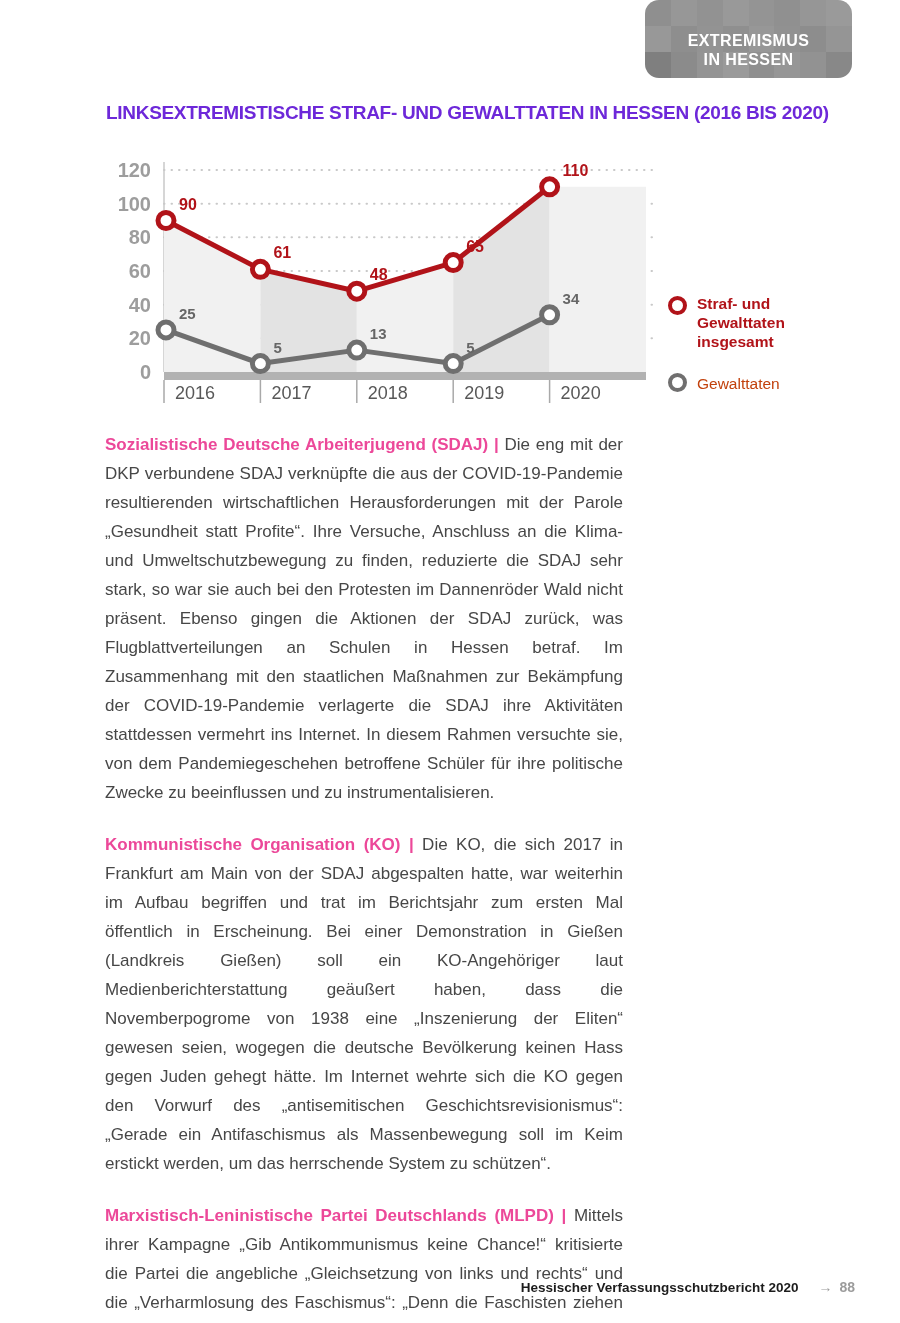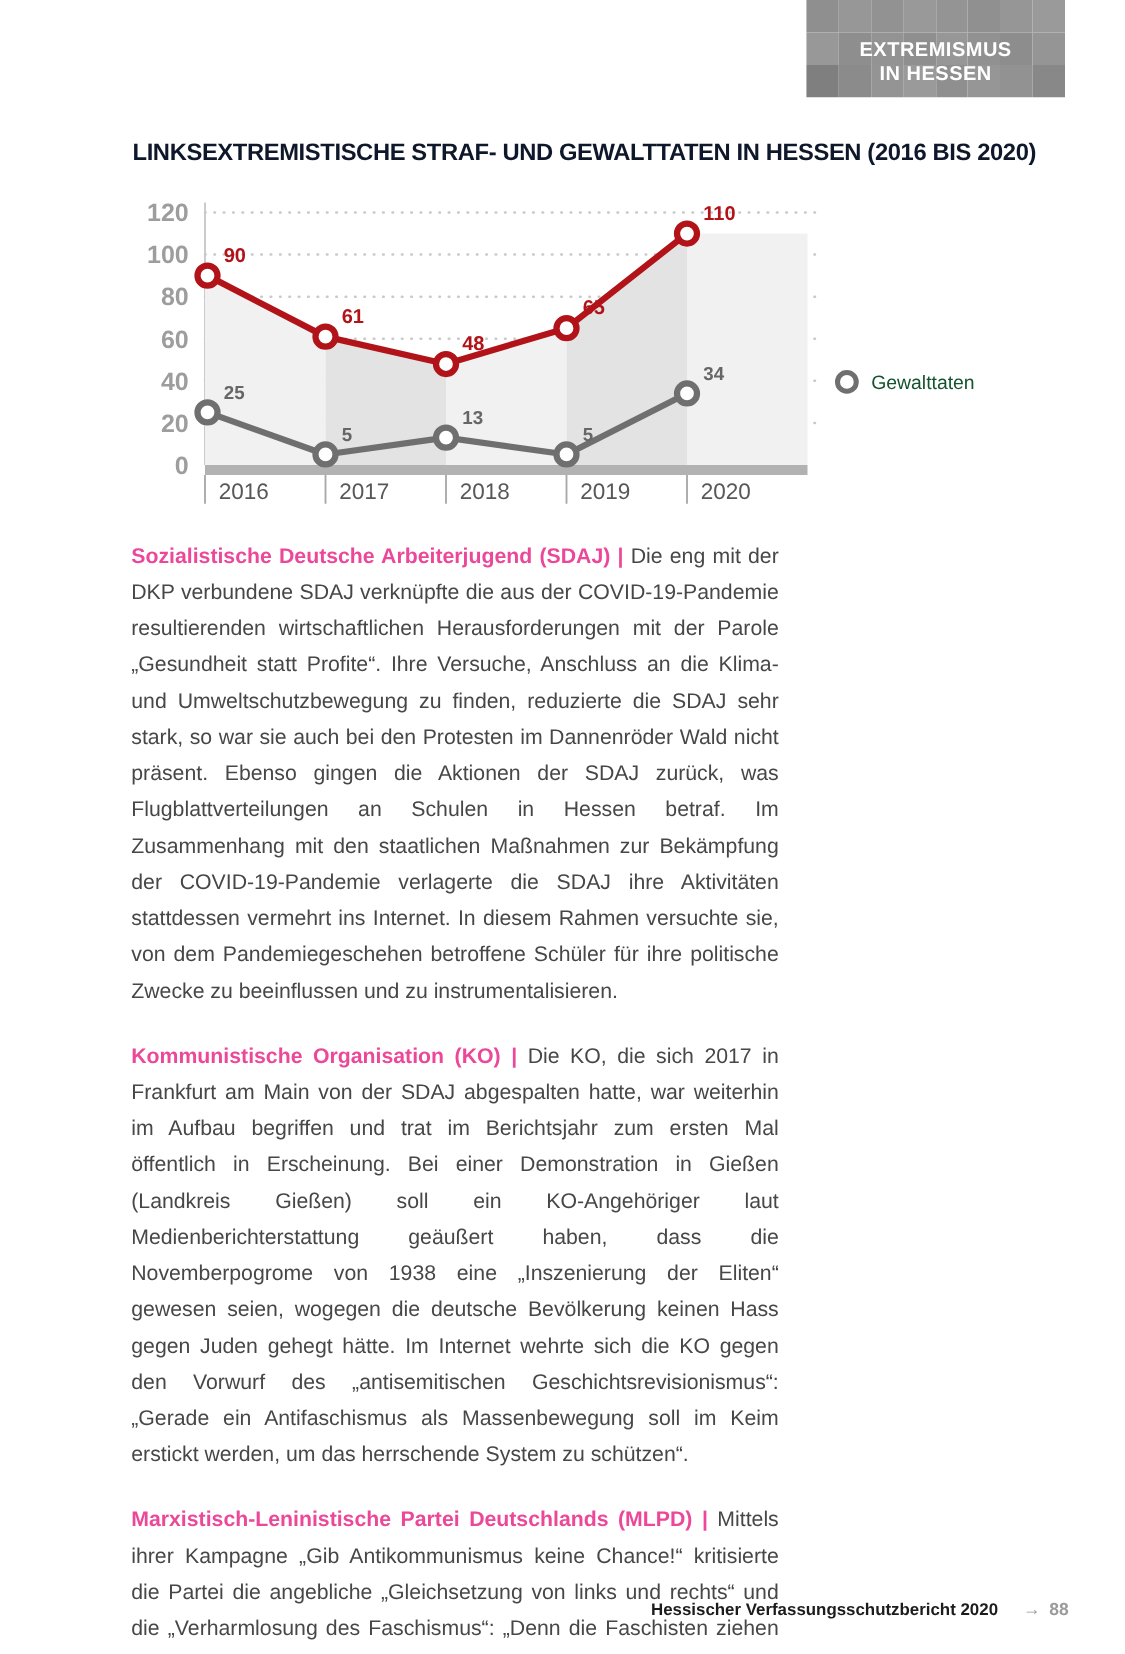--- a/index.html
+++ b/index.html
@@ -1,43 +1,43 @@
 <!DOCTYPE html>
 <html lang="de"><head>
 <meta charset="utf-8">
 <style>
   html,body{margin:0;padding:0;}
   body{width:900px;height:1323px;background:#ffffff;position:relative;overflow:hidden;
        font-family:"Liberation Sans", sans-serif;}
   .abs{position:absolute;}
 
   
-  .badge{left:645px;top:0;width:207px;height:78px;overflow:hidden;}
+  .badge{left:645px;top:0;width:207px;height:78px;overflow:hidden;border-radius:14px;}
   .badge .tiles{position:absolute;inset:0;display:flex;flex-wrap:wrap;}
   .badge .tile{width:25.875px;height:26px;}
   .badge .badge-text{position:absolute;inset:0;display:flex;flex-direction:column;
         justify-content:flex-end;align-items:center;padding-bottom:9px;box-sizing:border-box;
         color:#ffffff;font-weight:bold;font-size:16px;line-height:19px;letter-spacing:.4px;text-align:center;}
 
   
-  .chart-title{left:106px;top:112px;width:760px;font-size:19px;font-weight:bold;color:#0f172a;
+  .chart-title{left:106px;top:102px;width:760px;font-size:19px;font-weight:bold;color:#6d28d9;
         letter-spacing:-0.3px;}
 
   
   .chart-wrap{left:100px;top:146px;width:560px;height:262px;}
 
   
   .legend{left:668px;top:294px;width:200px;}
   .legend-row{display:flex;align-items:flex-start;margin-bottom:20px;}
   .legend-ring{width:11px;height:11px;border-radius:50%;background:#fff;flex:0 0 auto;
         margin-top:2px;margin-right:10px;}
   .ring-red{border:4.5px solid #b11319;}
   .ring-gray{border:4.5px solid #706f6f;}
   .legend-label-red{color:#b11319;font-weight:bold;font-size:15.5px;line-height:19px;width:160px;}
-  .legend-label-gray{color:#14532d;font-size:15.5px;line-height:19px;margin-top:3px;}
+  .legend-label-gray{color:#c2410c;font-size:15.5px;line-height:19px;margin-top:3px;}
 
   
   .text-col{left:105px;top:430px;width:518px;font-size:17px;line-height:29px;color:#474747;
         text-align:justify;}
   .text-col p{margin:0 0 23px 0;}
   .text-col .lead{font-weight:bold;color:#ec4899;}
 
   
   .footer{top:1279px;right:45px;display:flex;align-items:baseline;gap:20px;}
   .footer .src{font-size:13.5px;font-weight:bold;color:#1c1c1c;}
@@ -133,20 +133,24 @@
       <text x="269.8" y="134.2" font-size="16" font-weight="bold" fill="#b11319" font-family="Liberation Sans, sans-serif">48</text>
       <circle cx="353.2" cy="116.58333333333333" r="8" fill="#ffffff" stroke="#b11319" stroke-width="5"></circle>
       <text x="366.2" y="105.58333333333333" font-size="16" font-weight="bold" fill="#b11319" font-family="Liberation Sans, sans-serif">65</text>
       <circle cx="449.6" cy="40.83333333333334" r="8" fill="#ffffff" stroke="#b11319" stroke-width="5"></circle>
       <text x="462.6" y="29.833333333333343" font-size="16" font-weight="bold" fill="#b11319" font-family="Liberation Sans, sans-serif">110</text>
     </svg>
 </div>
 
 <div class="abs legend">
   <div class="legend-row">
+    <span class="legend-ring ring-red"></span>
+    <span class="legend-label-red">Straf- und Gewalttaten insgesamt</span>
+  </div>
+  <div class="legend-row">
     <span class="legend-ring ring-gray"></span>
     <span class="legend-label-gray">Gewalttaten</span>
   </div>
 </div>
 
 <div class="abs text-col" id="text-col">
     <p><span class="lead">Sozialistische Deutsche Arbeiterjugend (SDAJ) | </span><span>Die eng mit der DKP verbundene SDAJ verknüpfte die aus der COVID-19-Pandemie resultierenden wirtschaftlichen Herausforderungen mit der Parole „Gesundheit statt Profite“. Ihre Versuche, Anschluss an die Klima- und Umweltschutzbewegung zu finden, reduzierte die SDAJ sehr stark, so war sie auch bei den Protesten im Dannenröder Wald nicht präsent. Ebenso gingen die Aktionen der SDAJ zurück, was Flugblattverteilungen an Schulen in Hessen betraf. Im Zusammenhang mit den staatlichen Maßnahmen zur Bekämpfung der COVID-19-Pandemie verlagerte die SDAJ ihre Aktivitäten stattdessen vermehrt ins Internet. In diesem Rahmen versuchte sie, von dem Pandemiegeschehen betroffene Schüler für ihre politische Zwecke zu beeinflussen und zu instrumentalisieren.</span></p>
     <p><span class="lead">Kommunistische Organisation (KO) | </span><span>Die KO, die sich 2017 in Frankfurt am Main von der SDAJ abgespalten hatte, war weiterhin im Aufbau begriffen und trat im Berichtsjahr zum ersten Mal öffentlich in Erscheinung. Bei einer Demonstration in Gießen (Landkreis Gießen) soll ein KO-Angehöriger laut Medienberichterstattung geäußert haben, dass die Novemberpogrome von 1938 eine „Inszenierung der Eliten“ gewesen seien, wogegen die deutsche Bevölkerung keinen Hass gegen Juden gehegt hätte. Im Internet wehrte sich die KO gegen den Vorwurf des „antisemitischen Geschichtsrevisionismus“: „Gerade ein Antifaschismus als Massenbewegung soll im Keim erstickt werden, um das herrschende System zu schützen“.</span></p>
     <p><span class="lead">Marxistisch-Leninistische Partei Deutschlands (MLPD) | </span><span>Mittels ihrer Kampagne „Gib Antikommunismus keine Chance!“ kritisierte die Partei die angebliche „Gleichsetzung von links und rechts“ und die „Verharmlosung des Faschismus“: „Denn die Faschisten ziehen ihre wesentliche Rechtfertigung aus dem Antikommunismus“. Darüber hinaus arbeitete die MLPD im Rahmen ihres Protests gegen die türkische Politik mit kurdischen Gruppierungen zusammen. Ihre Ableh-</span></p>
   </div>

